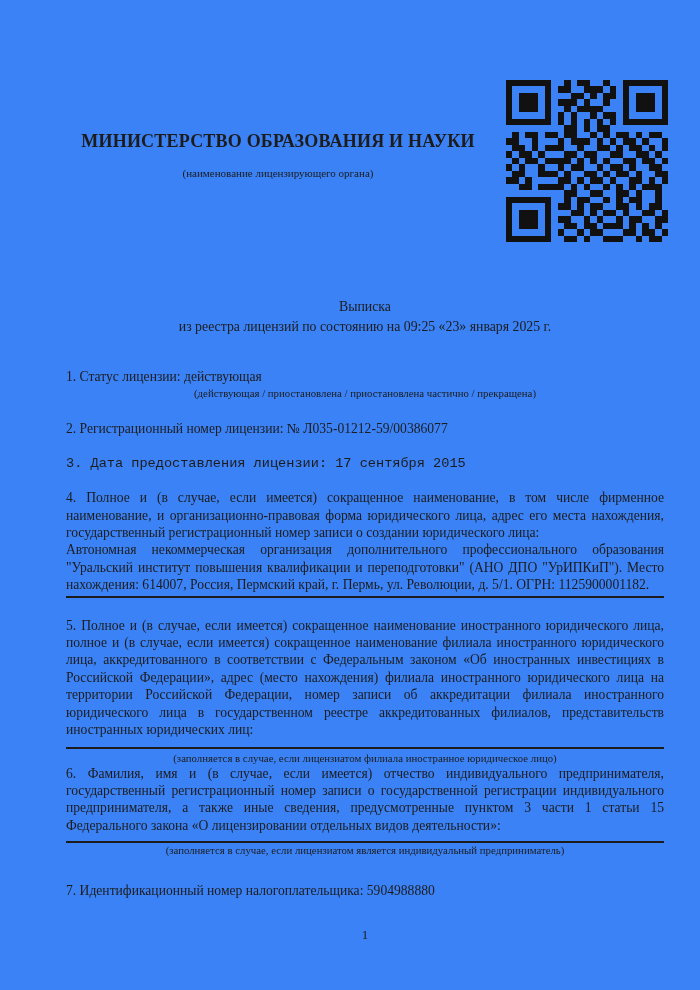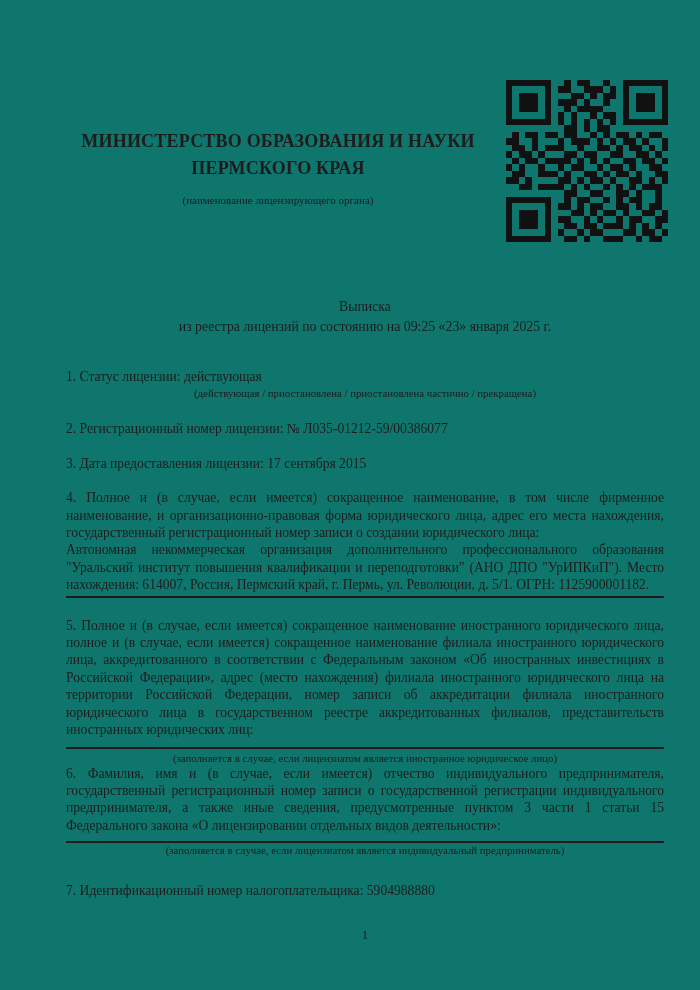--- a/index.html
+++ b/index.html
@@ -1,20 +1,20 @@
 <!DOCTYPE html>
 <html lang="ru"><head>
 <meta charset="utf-8">
 <style>
   html, body { margin: 0; padding: 0; background: #ffffff; }
   .page {
     position: relative;
     width: 700px;
     height: 990px;
-    background: #0f766e;
+    background: #3b82f6;
     font-family: "Liberation Serif", "DejaVu Serif", serif;
     color: #1c1c1c;
     overflow: hidden;
   }
   p { margin: 0; padding: 0; }
 
   
   .header-title {
     position: absolute;
     left: 66px; top: 128px; width: 424px;
@@ -65,21 +65,21 @@
   }
   .rule {
     border: 0;
     border-top: 2px solid #1c1c1c;
     margin: 0;
     width: 100%;
   }
 
   .cap-1   { margin-top: 2px; }
   .item-2  { margin-top: 20px; }
-  .item-3  { margin-top: 17px; }
+  .item-3  { margin-top: 17px; font-family: Liberation Mono, monospace; }
   .item-4  { margin-top: 17px; }
   .rule-4  { margin-top: 2px; }
   .cap-4   { margin-top: 3px; }
   .item-5  { margin-top: 19px; }
   .rule-5  { margin-top: 8px; }
   .cap-5   { margin-top: 3px; }
   .item-6  { }
   .rule-6  { margin-top: 7px; }
   .cap-6   { margin-top: 1px; }
   .item-7  { margin-top: 25px; }
@@ -91,21 +91,20 @@
     font-size: 13px;
   }
 </style>
 </head>
 <body>
 
 <div class="page">
 
   <div class="header-title">
     <p class="ministry-line">МИНИСТЕРСТВО ОБРАЗОВАНИЯ И НАУКИ</p>
-    <p class="ministry-line">ПЕРМСКОГО КРАЯ</p>
     <p class="ministry-caption">(наименование лицензирующего органа)</p>
   </div>
 
   <div class="qr">
     <svg viewBox="0 0 25 25" fill="#111111" shape-rendering="crispEdges" xmlns="http://www.w3.org/2000/svg">
         <rect x="0" y="0" width="1" height="1"></rect>
         <rect x="1" y="0" width="1" height="1"></rect>
         <rect x="2" y="0" width="1" height="1"></rect>
         <rect x="3" y="0" width="1" height="1"></rect>
         <rect x="4" y="0" width="1" height="1"></rect>
@@ -455,21 +454,21 @@
     <p class="item-3">3. Дата предоставления лицензии: 17 сентября 2015</p>
 
     <div class="item-4">
       <p class="just">4. Полное и (в случае, если имеется) сокращенное наименование, в том числе фирменное наименование, и организационно-правовая форма юридического лица, адрес его места нахождения, государственный регистрационный номер записи о создании юридического лица:</p>
       <p class="just">Автономная некоммерческая организация дополнительного профессионального образования "Уральский институт повышения квалификации и переподготовки" (АНО ДПО "УрИПКиП"). Место нахождения: 614007, Россия, Пермский край, г. Пермь, ул. Революции, д. 5/1. ОГРН: 1125900001182.</p>
     </div>
     <hr class="rule rule-4">
 
     <p class="just item-5">5. Полное и (в случае, если имеется) сокращенное наименование иностранного юридического лица, полное и (в случае, если имеется) сокращенное наименование филиала иностранного юридического лица, аккредитованного в соответствии с Федеральным законом «Об иностранных инвестициях в Российской Федерации», адрес (место нахождения) филиала иностранного юридического лица на территории Российской Федерации, номер записи об аккредитации филиала иностранного юридического лица в государственном реестре аккредитованных филиалов, представительств иностранных юридических лиц:</p>
     <hr class="rule rule-5">
-    <p class="cap cap-5">(заполняется в случае, если лицензиатом является иностранное юридическое лицо)</p>
+    <p class="cap cap-5">(заполняется в случае, если лицензиатом филиала иностранное юридическое лицо)</p>
 
     <p class="just item-6">6. Фамилия, имя и (в случае, если имеется) отчество индивидуального предпринимателя, государственный регистрационный номер записи о государственной регистрации индивидуального предпринимателя, а также иные сведения, предусмотренные пунктом 3 части 1 статьи 15 Федерального закона «О лицензировании отдельных видов деятельности»:</p>
     <hr class="rule rule-6">
     <p class="cap cap-6">(заполняется в случае, если лицензиатом является индивидуальный предприниматель)</p>
 
     <p class="item-7">7. Идентификационный номер налогоплательщика: 5904988880</p>
 
   </div>
 
   <div class="page-number">1</div>

